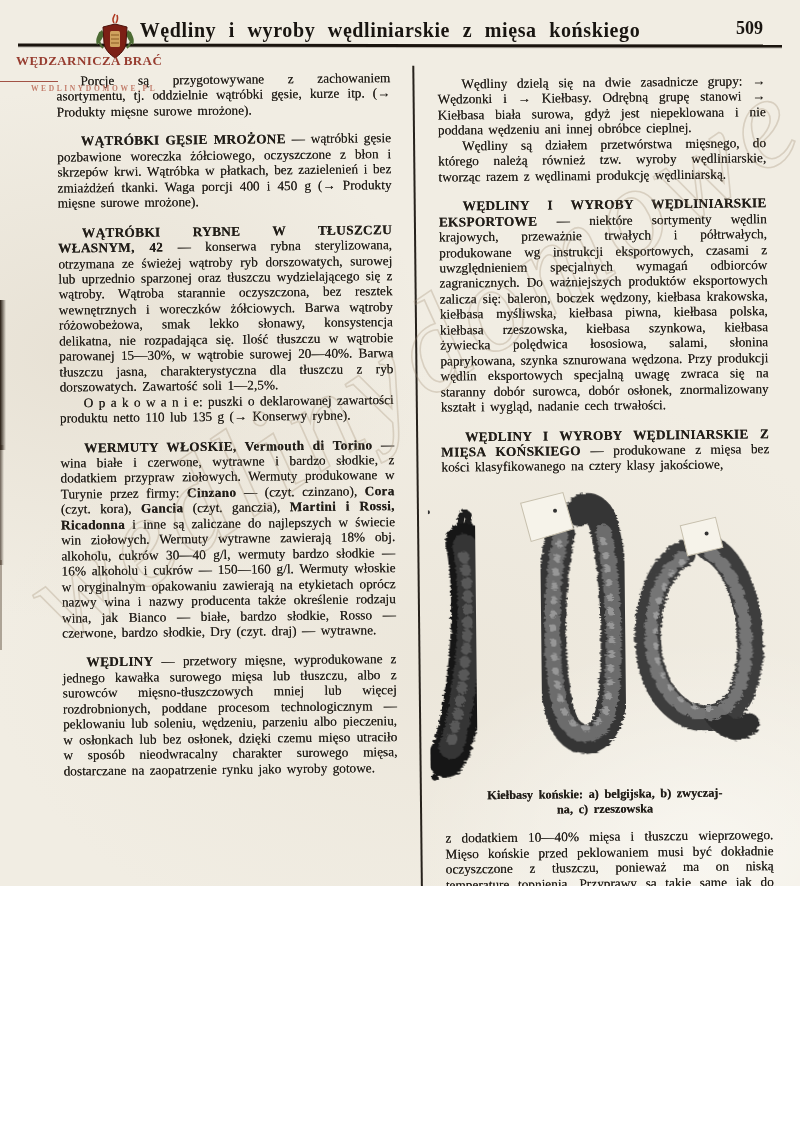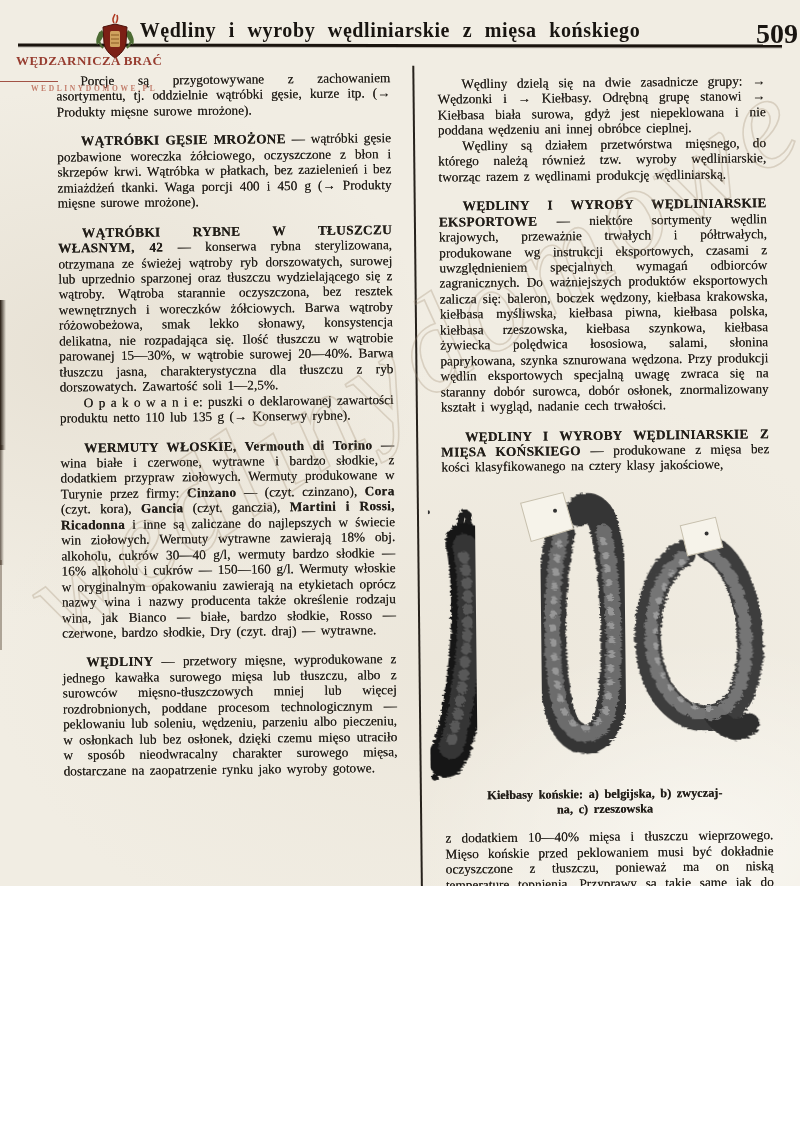--- a/index.html
+++ b/index.html
@@ -8,21 +8,21 @@
   .page{position:relative;width:800px;height:886px;overflow:hidden;
         background:
           radial-gradient(420px 300px at 88% 96%, rgba(255,255,252,.55), rgba(255,255,252,0) 70%),
           radial-gradient(500px 380px at 10% 40%, rgba(213,203,185,.35), rgba(213,203,185,0) 70%),
           radial-gradient(600px 400px at 55% 75%, rgba(224,216,200,.30), rgba(224,216,200,0) 75%),
           #f1ede3;
         color:#1d1a16;}
   
   .hdr-title{position:absolute;top:19px;left:110px;width:560px;text-align:center;
         font-size:20px;font-weight:bold;letter-spacing:.6px;word-spacing:7px;color:#191511;}
-  .hdr-page{position:absolute;top:18px;left:756px;font-size:28px;font-weight:bold;color:#191511;}
+  .hdr-page{position:absolute;top:18px;left:736px;font-size:18px;font-weight:bold;color:#191511;}
   .hdr-rule{position:absolute;top:44px;left:18px;width:764px;height:3px;background:#1a140e;
         box-shadow:0 1px 0 rgba(26,20,14,.25);transform:rotate(.08deg);}
   .logo{position:absolute;top:12px;left:92px;width:46px;height:50px;z-index:4;}
   
   .stamp1{position:absolute;top:53px;left:16px;font-size:13px;font-weight:bold;
         color:#8e2a1d;letter-spacing:.4px;z-index:6;opacity:.9;}
   .stamp2{position:absolute;top:84px;left:31px;font-size:7.5px;letter-spacing:2.6px;
         color:#bb6a57;font-weight:bold;z-index:6;opacity:.85;}
   .stamp-line{position:absolute;top:81px;left:0;width:58px;height:1px;background:#8e2a1d;
         opacity:.8;z-index:6;}

